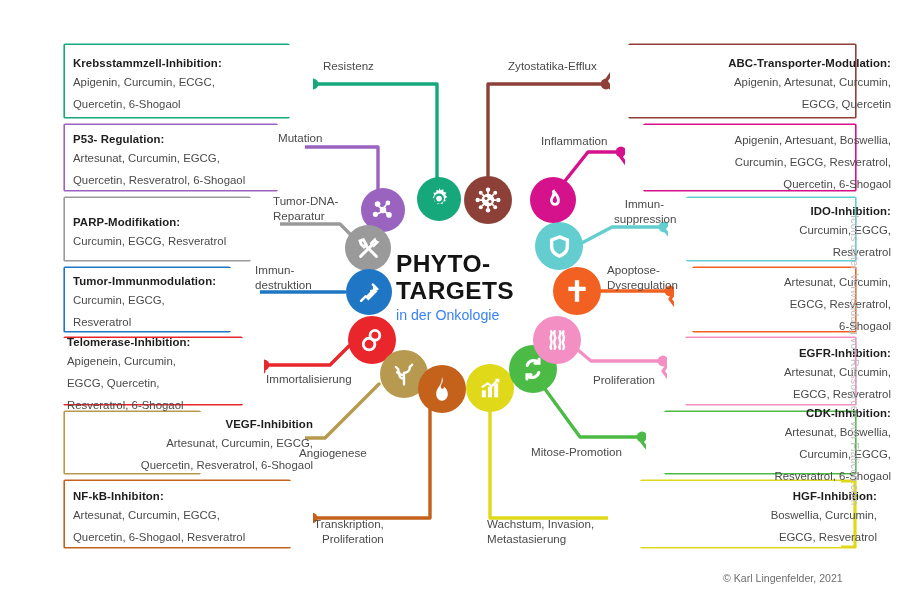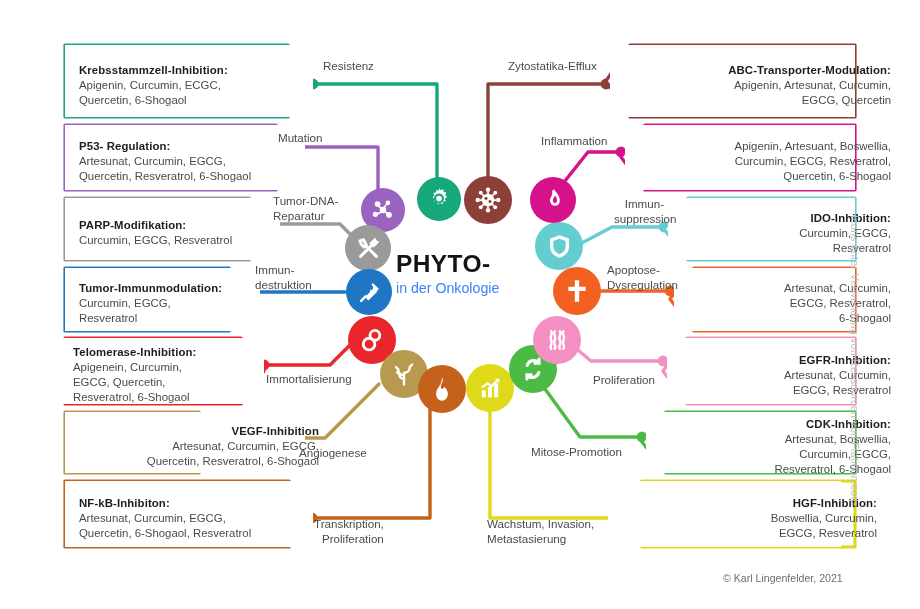--- a/index.html
+++ b/index.html
@@ -5,22 +5,22 @@
   html,body{margin:0;padding:0;background:#ffffff;}
   body{width:920px;height:609px;position:relative;overflow:hidden;
        font-family:"Liberation Sans","DejaVu Sans",sans-serif;color:#3b3b3b;}
   #canvas{position:absolute;left:0;top:0;width:920px;height:609px;}
   svg.wires{position:absolute;left:0;top:0;width:920px;height:609px;pointer-events:none;}
 
   .box{position:absolute;box-sizing:border-box;background:#fff;}
   .box .bodywrap{position:absolute;left:0;top:0;width:100%;height:100%;
       display:flex;flex-direction:column;justify-content:center;}
   .ttl{font-weight:bold;font-size:11.4px;line-height:15px;color:#1d1d1d;letter-spacing:.1px;}
-  .lst{font-size:11.4px;line-height:15px;color:#4a4a4a;}
-  .left .bodywrap{padding:4px 34px 4px 14px;text-align:left;}
+  .lst{font-size:11.4px;line-height:22px;color:#4a4a4a;}
+  .left .bodywrap{padding:4px 34px 4px 8px;text-align:left;}
   .right .bodywrap{padding:4px 16px 4px 36px;text-align:right;}
 
   .clabel{position:absolute;font-size:11.6px;line-height:15px;color:#4a4a4a;white-space:pre-line;}
 
   .icon{position:absolute;border-radius:50%;display:flex;align-items:center;
         justify-content:center;}
   .icon svg{display:block;}
 
   #center-title{position:absolute;left:396px;top:250px;width:160px;text-align:left;}
   #center-title .l1{font-size:24.5px;font-weight:bold;letter-spacing:.4px;color:#141414;line-height:27px;}
@@ -324,18 +324,19 @@
       <circle cx="5.8" cy="18.2" r="1.7"></circle>
         <circle cx="18.2" cy="18.2" r="1.7"></circle>
       <path d="M12 5v2M12 17v2M5 12h2M17 12h2M7 7l1.4 1.4M15.6 8.4L17 7M7 17l1.4-1.4M15.6 15.6L17 17" stroke="#fff" stroke-width="1.5"></path>
       <circle cx="10.3" cy="10.6" r="1.3" fill="#8d4038"></circle>
         <circle cx="13.7" cy="13.2" r="1.3" fill="#8d4038"></circle>
     </svg>
   </div>
 
   <div id="center-title">
     <div class="l1">PHYTO-</div>
+    <div class="l1">TARGETS</div>
     <div class="l2">in der Onkologie</div>
   </div>
 
   <div id="sidenote">Icons unter Verwendung von Ressourcen von Flaticon.com</div>
   <div id="copyright">© Karl Lingenfelder, 2021</div>
 </div>
 
 </body></html>

